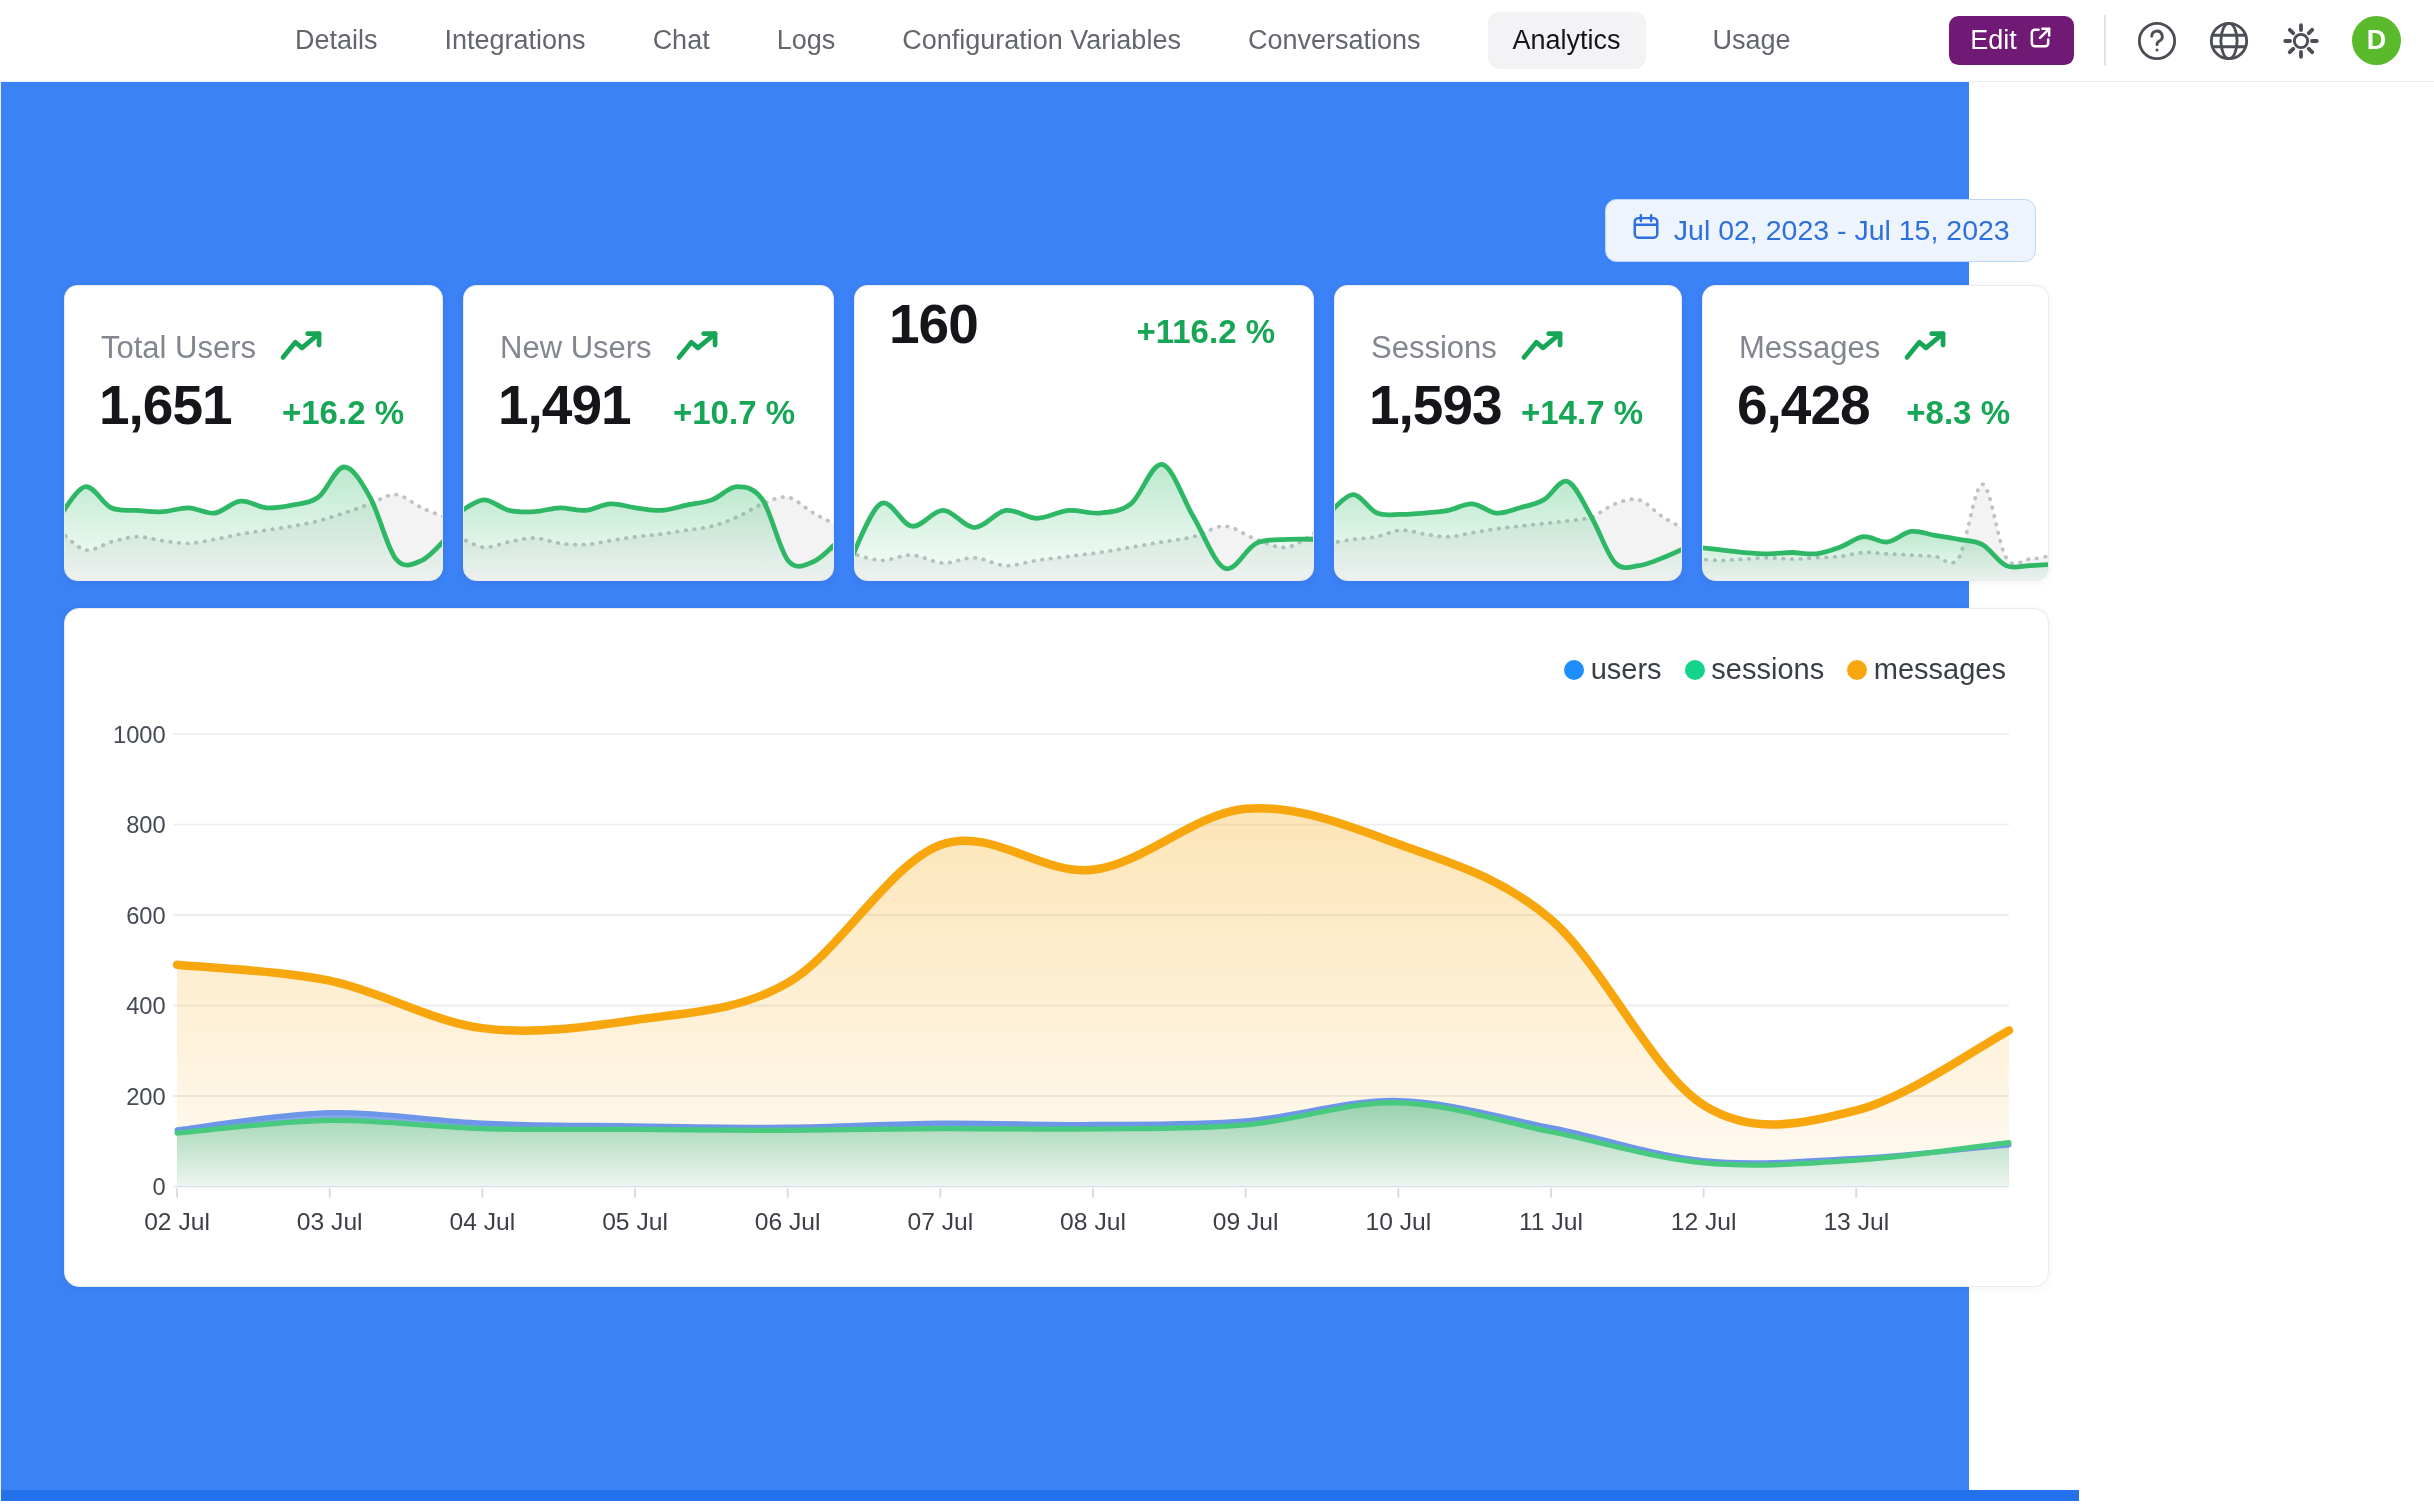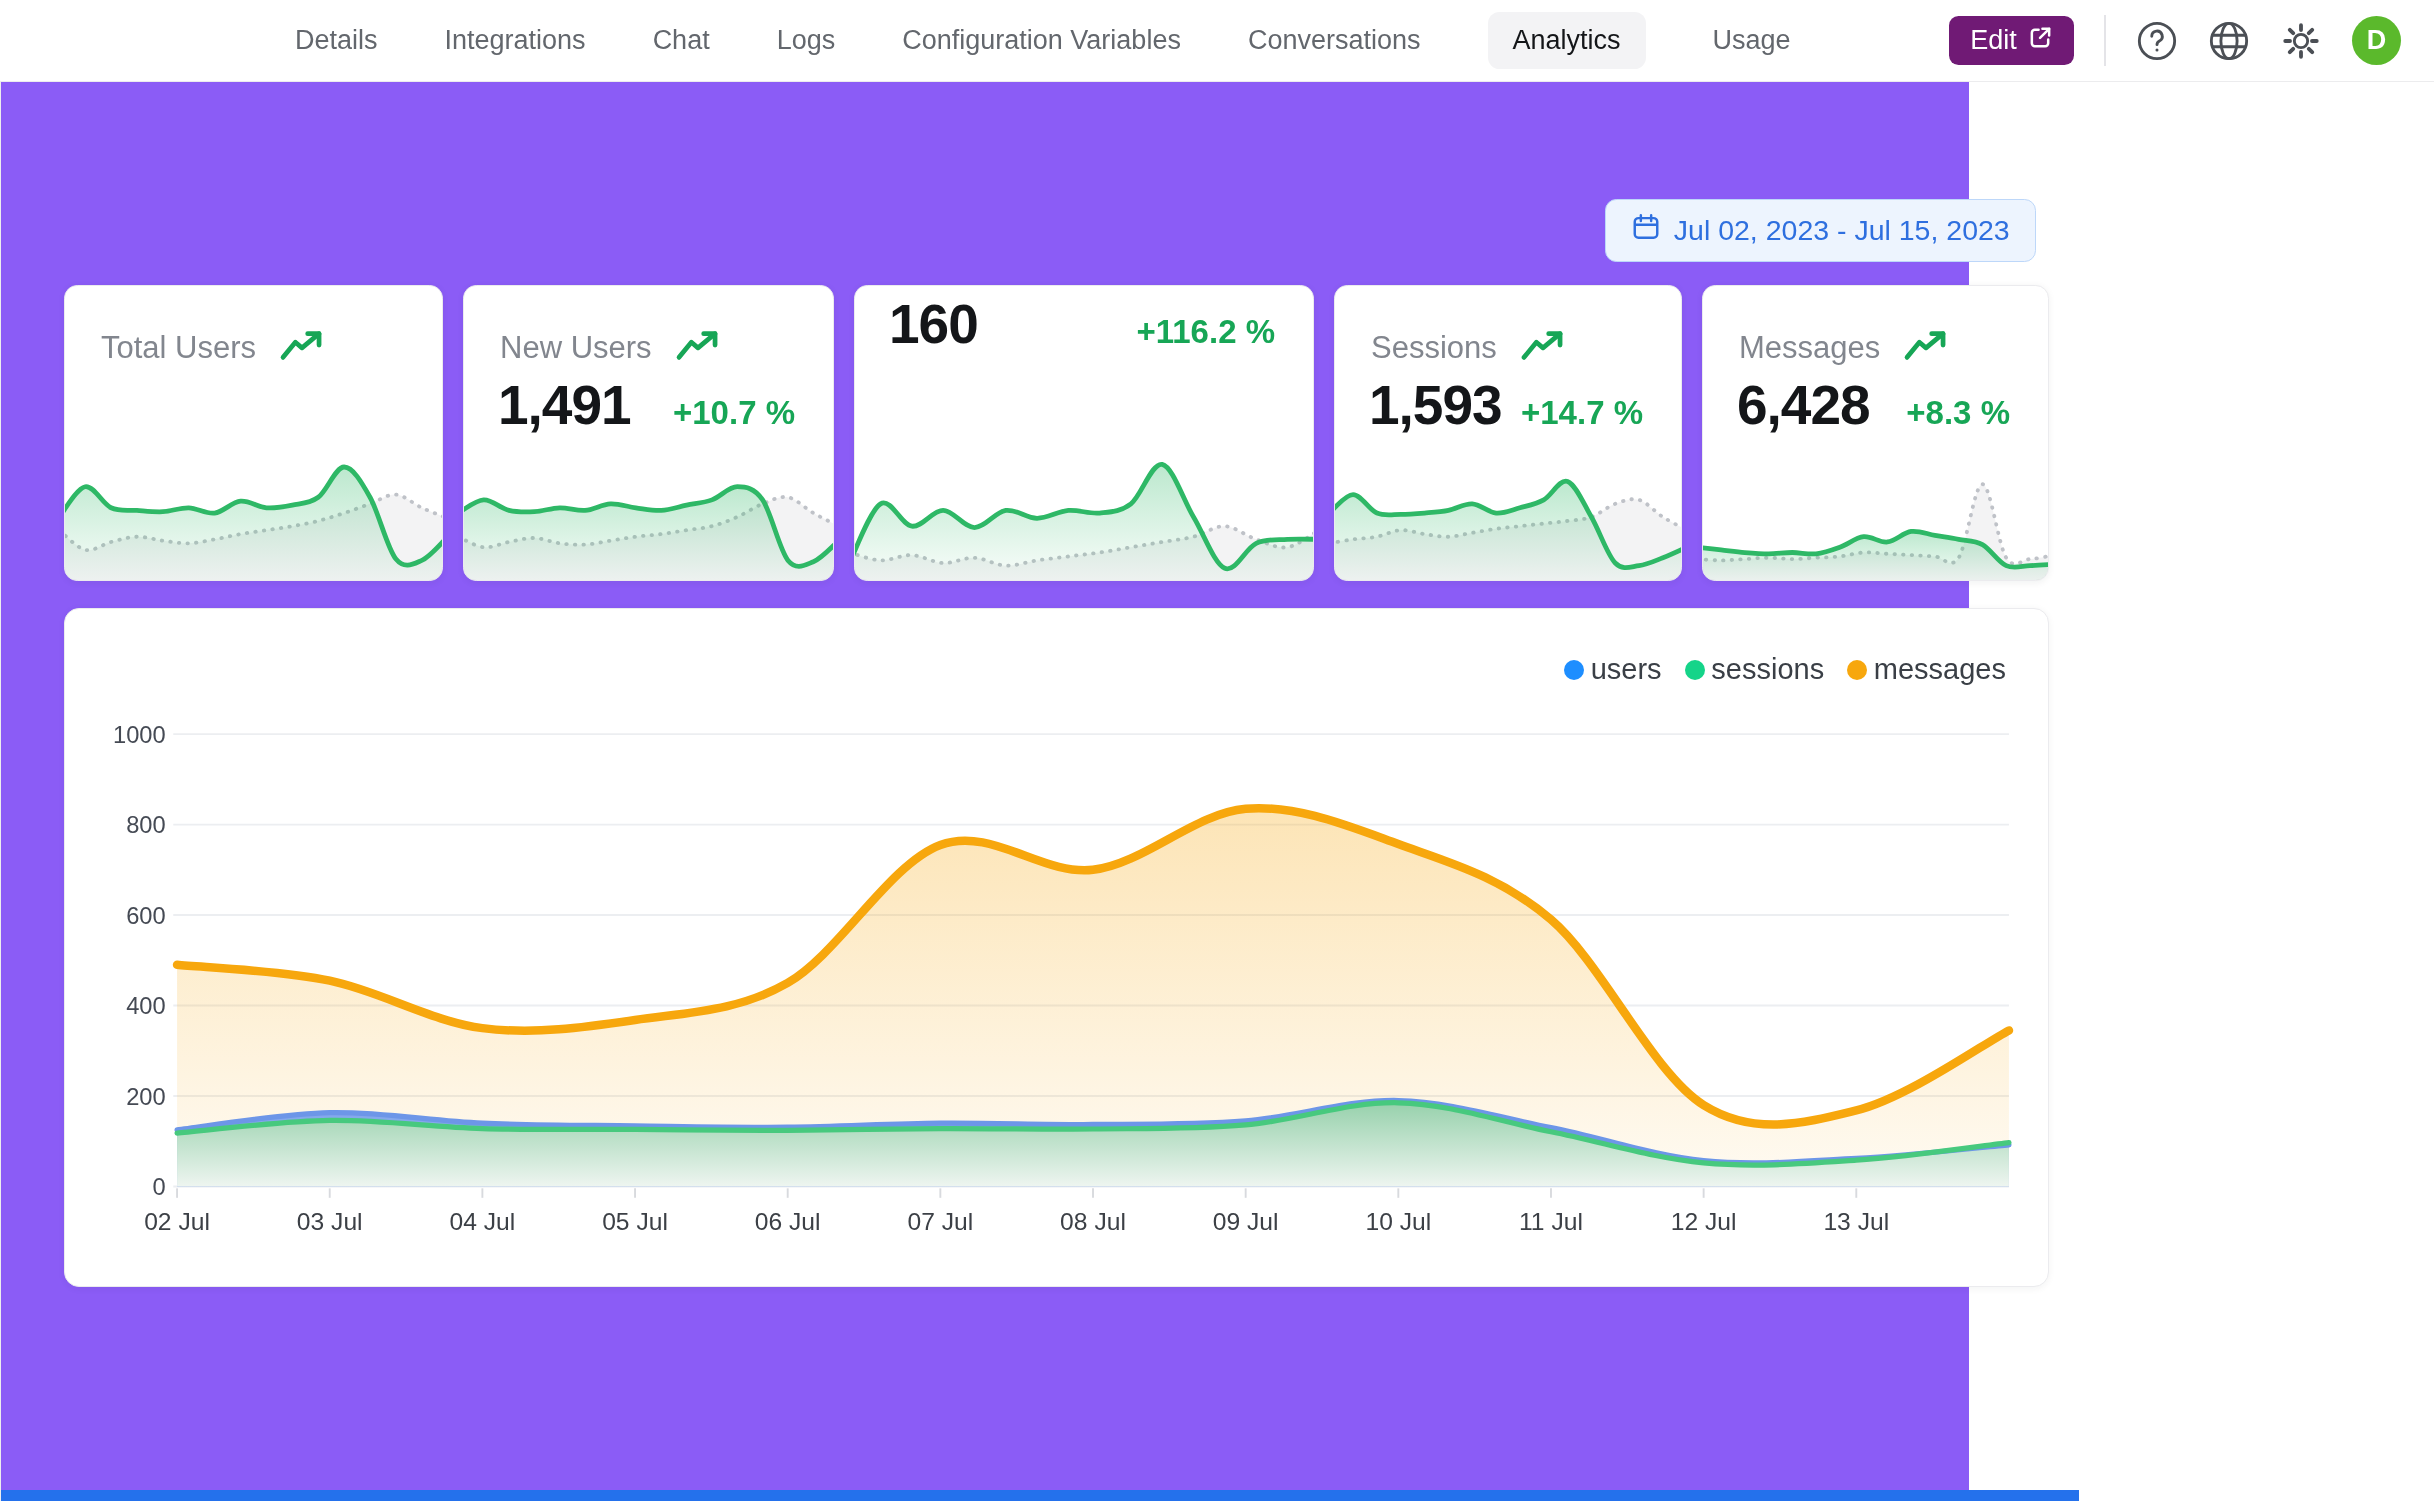--- a/index.html
+++ b/index.html
@@ -14,21 +14,21 @@
   .tab.active { color:#141619; background:#f3f3f5; border-radius:11.4px; padding:13.3px 25px; }
   .nav-right { margin-left:auto; margin-right:34px; display:flex; align-items:center; gap:30px; }
   .edit-btn { background:#701a75; color:#ffffff; font-size:27px; border:none; border-radius:9.5px;
               height:49px; padding:0 21px; display:flex; align-items:center; gap:11.4px; cursor:pointer; }
   .vdiv { width:1.9px; height:51px; background:#e4e4e8; }
   .nav-ic { width:42px; height:42px; display:flex; align-items:center; justify-content:center; cursor:pointer; }
   .avatar { width:49px; height:49px; border-radius:50%; background:#5bb92c; color:#fff;
             font-size:27px; font-weight:bold; display:flex; align-items:center; justify-content:center; cursor:pointer; }
 
   
-  .content { width:1969px; height:1419px; background:#8b5cf6; border-left:1.9px solid #ededee; position:relative; }
+  .content { width:1969px; height:1419px; background:#3b82f6; border-left:1.9px solid #ededee; position:relative; }
   .inner { width:1985px; margin-left:63px; }
 
   .daterow { display:flex; justify-content:flex-end; padding-top:117px; }
   .date-btn { height:63px; background:#edf4fe; border:1.9px solid #bdd7f9; border-radius:11.4px;
               display:flex; align-items:center; gap:13.3px; padding:0 25px; margin-right:13.3px;
               color:#2e6fdf; font-size:28.5px; font-weight:500; cursor:pointer; }
 
   .cards { display:flex; gap:20px; margin-top:23px; }
   .card { background:#ffffff; border:1.9px solid #ebebee; border-radius:13.3px; height:296px;
           position:relative; overflow:hidden; box-shadow:0 1.9px 7.6px rgba(25,30,40,0.06); }
@@ -120,20 +120,24 @@
 
       <article class="card" style="width:379px">
         <div class="label-row">
           <span class="c-label">Total Users</span>
           <span>
             <svg width="46" height="36" viewBox="0 0 48 38" fill="none" stroke="#17a656" stroke-width="5" stroke-linecap="round" stroke-linejoin="round">
               <path d="M4 31 L17 15 L24 21 L42 6"></path>
                 <path d="M30 6 H42 V18"></path>
             </svg>
           </span>
+        </div>
+        <div class="value-row">
+          <span class="c-value">1,651</span>
+          <span class="c-change">+16.2 %</span>
         </div>
         <svg class="spark" preserveAspectRatio="none" viewBox="0 0 394 150">
             <defs>
               <linearGradient id="spg0" x1="0" y1="0" x2="0" y2="1" gradientUnits="objectBoundingBox">
                 <stop offset="0" stop-color="rgba(46,184,102,0.32)"></stop>
                 <stop offset="1" stop-color="rgba(46,184,102,0.02)"></stop>
               </linearGradient>
             </defs>
             <path d="M-6,97.7C-1.488888888888889,101.15,12.044444444444444,116.33000000000001,21.066666666666666,118.4C30.08888888888889,120.47,39.11111111111111,112.42,48.13333333333333,110.12C57.15555555555556,107.82000000000001,66.17777777777778,104.83,75.2,104.6C84.22222222222223,104.36999999999999,93.24444444444444,107.59,102.26666666666667,108.74000000000001C111.28888888888889,109.89000000000001,120.31111111111112,111.73,129.33333333333334,111.5C138.35555555555555,111.27,147.3777777777778,108.97,156.4,107.36C165.42222222222222,105.75,174.44444444444446,103.45,183.46666666666667,101.84C192.48888888888888,100.23,201.51111111111112,99.08,210.53333333333333,97.7C219.55555555555554,96.32000000000001,228.57777777777778,95.17,237.6,93.56C246.6222222222222,91.95,255.64444444444445,90.34,264.6666666666667,88.04C273.6888888888889,85.74000000000001,282.7111111111111,82.75,291.73333333333335,79.76C300.7555555555556,76.77000000000001,309.77777777777777,73.32000000000001,318.8,70.10000000000001C327.82222222222225,66.88000000000001,336.84444444444443,59.750000000000014,345.8666666666667,60.44000000000001C354.8888888888889,61.13000000000001,363.9111111111111,70.10000000000001,372.93333333333334,74.24000000000001C381.9555555555556,78.38000000000001,395.4888888888889,83.44,400,85.28L400,154 L-6,154 Z" fill="rgba(168,171,178,0.14)"></path>
             <path d="M-6,97.7C-1.488888888888889,101.15,12.044444444444444,116.33000000000001,21.066666666666666,118.4C30.08888888888889,120.47,39.11111111111111,112.42,48.13333333333333,110.12C57.15555555555556,107.82000000000001,66.17777777777778,104.83,75.2,104.6C84.22222222222223,104.36999999999999,93.24444444444444,107.59,102.26666666666667,108.74000000000001C111.28888888888889,109.89000000000001,120.31111111111112,111.73,129.33333333333334,111.5C138.35555555555555,111.27,147.3777777777778,108.97,156.4,107.36C165.42222222222222,105.75,174.44444444444446,103.45,183.46666666666667,101.84C192.48888888888888,100.23,201.51111111111112,99.08,210.53333333333333,97.7C219.55555555555554,96.32000000000001,228.57777777777778,95.17,237.6,93.56C246.6222222222222,91.95,255.64444444444445,90.34,264.6666666666667,88.04C273.6888888888889,85.74000000000001,282.7111111111111,82.75,291.73333333333335,79.76C300.7555555555556,76.77000000000001,309.77777777777777,73.32000000000001,318.8,70.10000000000001C327.82222222222225,66.88000000000001,336.84444444444443,59.750000000000014,345.8666666666667,60.44000000000001C354.8888888888889,61.13000000000001,363.9111111111111,70.10000000000001,372.93333333333334,74.24000000000001C381.9555555555556,78.38000000000001,395.4888888888889,83.44,400,85.28" fill="none" stroke="#bfc2c8" stroke-width="4" stroke-linecap="round" stroke-dasharray="0.5 8.5"></path>

